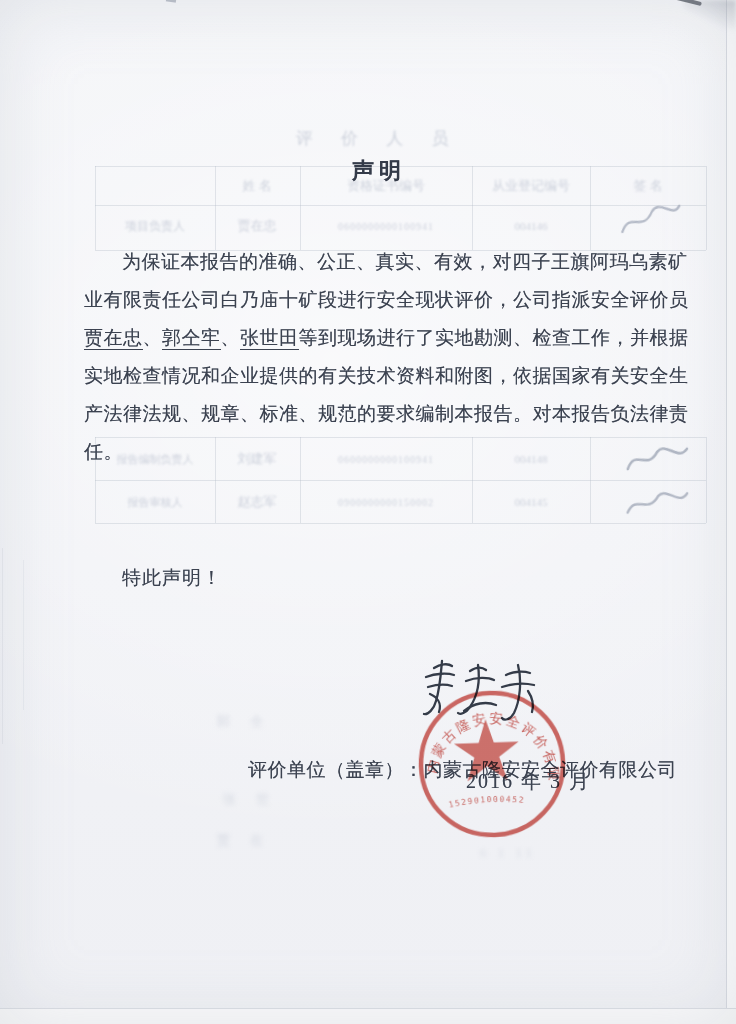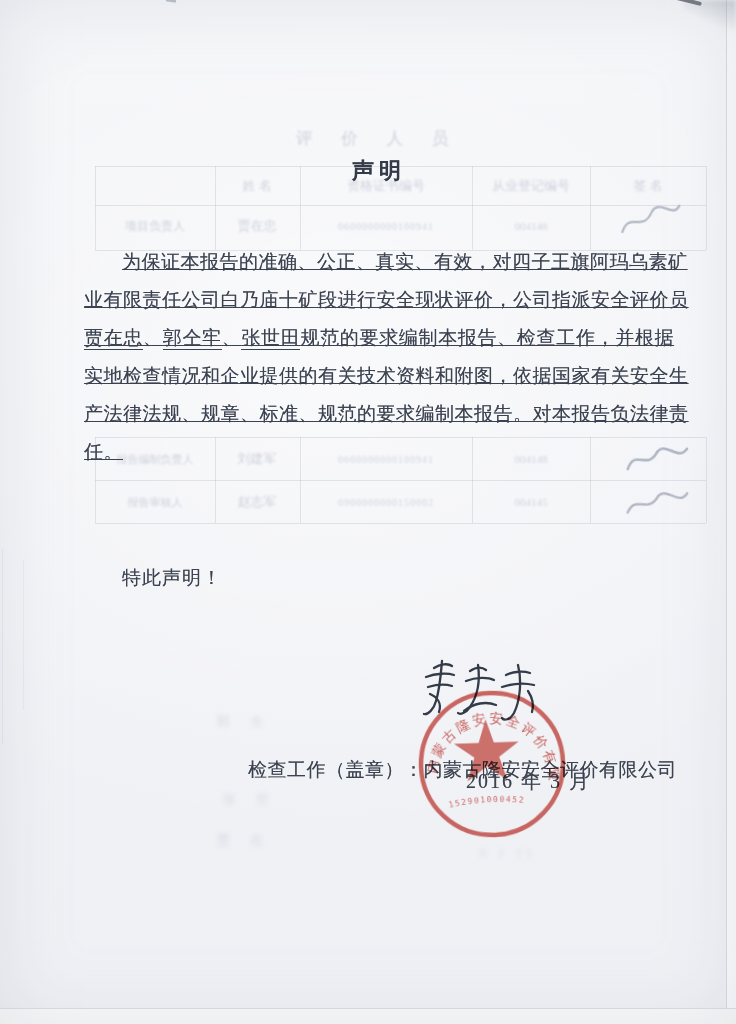--- a/index.html
+++ b/index.html
@@ -27,21 +27,21 @@
     color:#bfc5d2;filter:blur(1.1px);opacity:.75;font-family:"Liberation Serif","DejaVu Serif",serif;}
   .ghost-line{position:absolute;background:rgba(178,185,199,.35);}
   .ghost-line.h{height:1px;}
   .ghost-line.v{width:1px;}
   .ghost-sig{position:absolute;opacity:.8;filter:blur(.6px);}
 
   
   .doc-title{position:absolute;left:84px;top:156px;width:590px;text-align:center;
     font-size:22px;font-weight:bold;letter-spacing:5px;color:#343b49;
     text-shadow:0 0 .5px rgba(52,59,73,.6);}
-  .para{position:absolute;left:84px;top:243px;width:590px;font-size:19px;text-decoration:underline;}
+  .para{position:absolute;left:84px;top:243px;width:590px;font-size:19px;}
   .pline{height:38px;line-height:38px;text-align:justify;text-align-last:justify;
     white-space:nowrap;letter-spacing:.5px;text-shadow:0 0 .4px rgba(59,66,80,.55);}
   .pline.first{text-indent:2em;}
   .pline.last{text-align-last:left;}
   .uname{border-bottom:1.6px solid #3b4250;padding-bottom:1px;}
   .closing{position:absolute;left:122px;top:565px;font-size:19px;letter-spacing:1px;
     text-shadow:0 0 .4px rgba(59,66,80,.55);}
   .sign-line{position:absolute;left:248px;top:676px;font-size:19px;letter-spacing:.5px;
     text-shadow:0 0 .4px rgba(59,66,80,.55);}
   .agency-line{position:absolute;left:248px;top:757px;font-size:19px;letter-spacing:.5px;
@@ -117,30 +117,30 @@
     <div class="ghost-text" style="left:250px;top:800px;font-size:14px;letter-spacing:8px;filter:blur(2px);opacity:.5;">张 世</div>
     <div class="ghost-text" style="left:244px;top:841px;font-size:14px;letter-spacing:8px;filter:blur(2px);opacity:.5;">贾 在</div>
     <div class="ghost-text" style="left:508px;top:853px;font-size:13px;letter-spacing:4px;filter:blur(2px);opacity:.5;">6 1 11</div>
   </div>
 
   <div class="doc-title">声明</div>
 
   <div class="para">
     <div class="pline first">为保证本报告的准确、公正、真实、有效，对四子王旗阿玛乌素矿</div>
     <div class="pline">业有限责任公司白乃庙十矿段进行安全现状评价，公司指派安全评价员</div>
-    <div class="pline"><span class="uname">贾在忠</span><span>、</span><span class="uname">郭仝牢</span><span>、</span><span class="uname">张世田</span><span>规范的要求编制本报告、检查工作，并根据</span></div>
+    <div class="pline"><span class="uname">贾在忠</span><span>、</span><span class="uname">郭仝牢</span><span>、</span><span class="uname">张世田</span><span>等到现场进行了实地勘测、检查工作，并根据</span></div>
     <div class="pline">实地检查情况和企业提供的有关技术资料和附图，依据国家有关安全生</div>
     <div class="pline">产法律法规、规章、标准、规范的要求编制本报告。对本报告负法律责</div>
     <div class="pline last">任。</div>
   </div>
 
   <div class="closing">特此声明！</div>
 
 
-  <div class="agency-line"><span>检查工作（盖章）：</span><span>内蒙古隆安安全评价有限公司</span></div>
+  <div class="agency-line"><span>评价单位（盖章）：</span><span>内蒙古隆安安全评价有限公司</span></div>
 
   <div class="date-line">2016 年 3 月</div>
 
   <svg class="signature" width="124" height="74" viewBox="0 0 124 74" fill="none" stroke="#343b48" stroke-width="2.3" stroke-linecap="round">
     <path d="M20,12 C26,8 34,7 38,10"></path>
     <path d="M28,5 C27,16 26,32 22,45 C20,53 14,59 10,58"></path>
     <path d="M12,21 C22,17 34,17 40,19"></path>
     <path d="M14,31 C24,28 32,28 38,30"></path>
     <path d="M16,38 C23,41 28,47 25,56"></path>
     <path d="M56,15 C62,11 68,11 72,14"></path>

